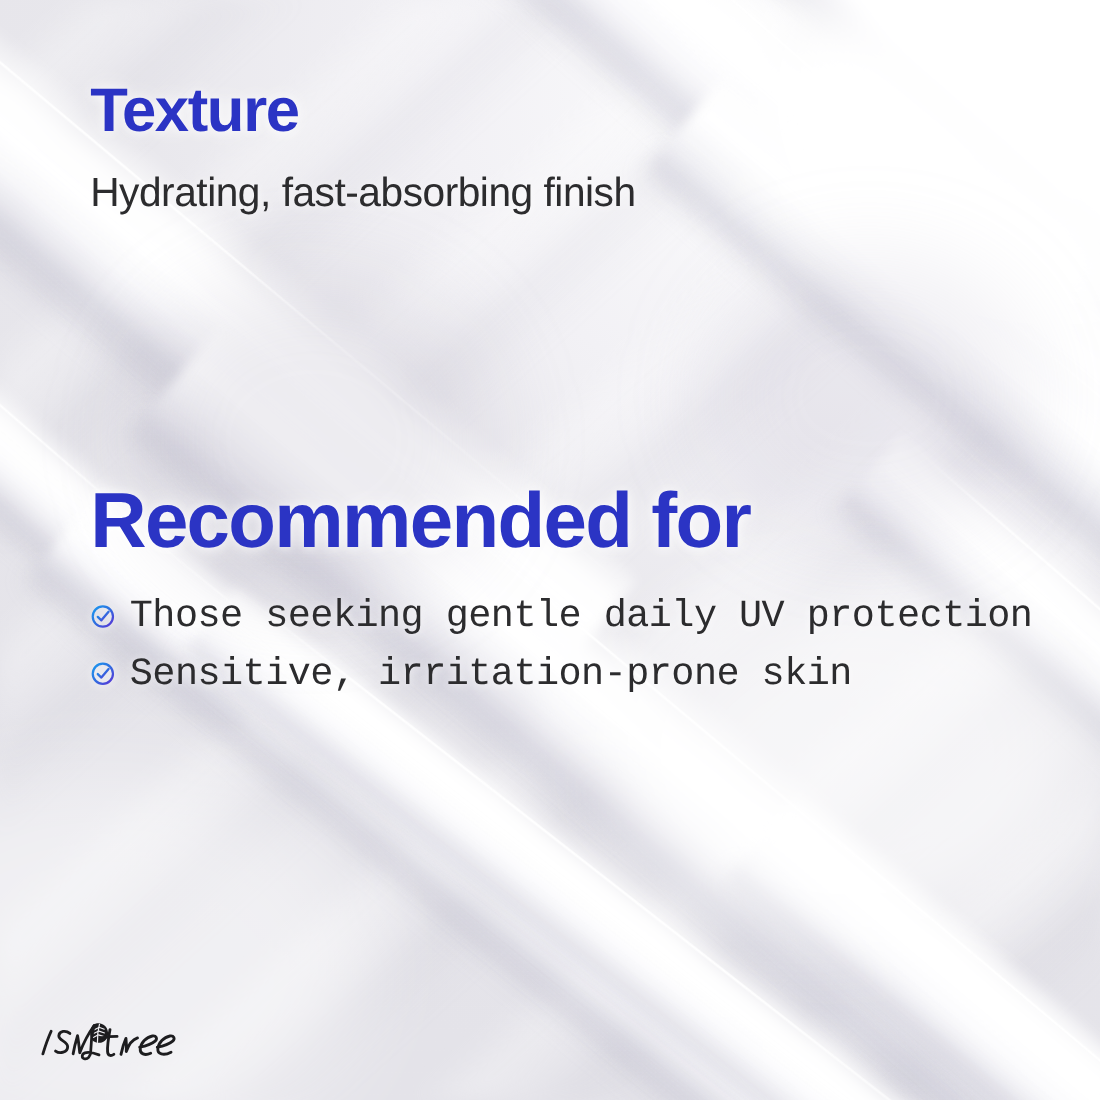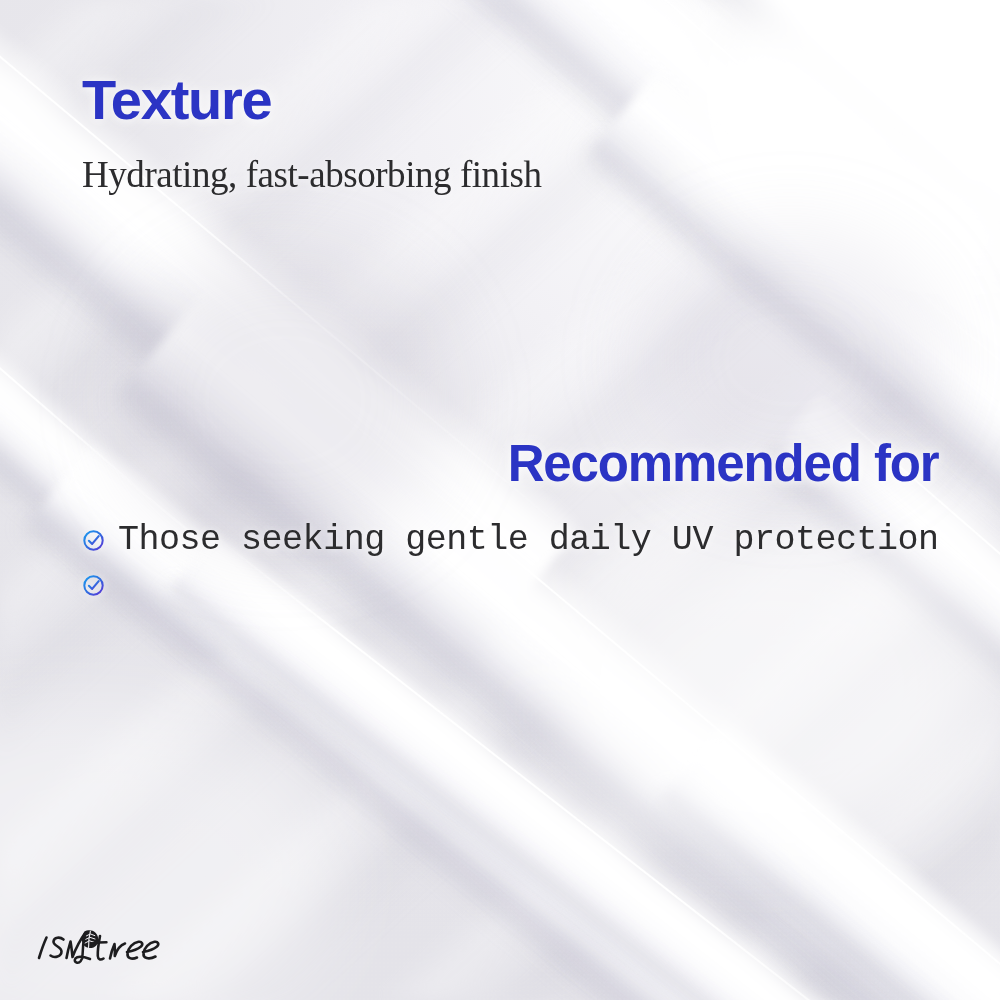--- a/index.html
+++ b/index.html
@@ -103,31 +103,30 @@
 
   .heading {
     color:#2b34c4;
     font-weight:bold;
     letter-spacing:-0.022em;
     line-height:1;
     white-space:nowrap;
     text-shadow:0 1px 10px rgba(255,255,255,.85), 0 0 22px rgba(255,255,255,.7);
   }
   .heading-texture   { font-size:56px; }
-  .heading-recommend { font-size:51px;text-align:right; }
+  .heading-recommend { font-size:71px; }
 
   .subtitle {
     color:#2c2c2e;
     font-size:37px;
     font-weight:normal;
     letter-spacing:-0.012em;
     line-height:1.12;
     white-space:nowrap;
     text-shadow:0 1px 9px rgba(255,255,255,.8);
-    font-family:Liberation Serif, serif;
   }
 
   .bullet-list { list-style:none; }
 
   .bullet-row {
     display:flex;
     align-items:center;
     gap:13px;
     margin-bottom:14px;
   }
@@ -287,20 +286,21 @@
                 <linearGradient id="chkgrad2" x1="0" y1="0" x2="1" y2="1">
                   <stop offset="0%" stop-color="#1a9bf0"></stop>
                   <stop offset="48%" stop-color="#2f6fe0"></stop>
                   <stop offset="100%" stop-color="#5b32d6"></stop>
                 </linearGradient>
               </defs>
               <circle cx="12" cy="12" r="9.6" fill="none" stroke="url(#chkgrad2)" stroke-width="2.1"></circle>
               <path d="M7.2 12.3 L10.6 15.6 L17.4 7.4" fill="none" stroke="url(#chkgrad2)" stroke-width="2.2" stroke-linecap="round" stroke-linejoin="round"></path>
             </svg>
           </span>
+          <span class="bullet-text">Sensitive, irritation-prone skin</span>
         </li>
 
       </ul>
     </div>
 
     <div class="brand-logo" title="Isntree">
       <svg viewBox="0 0 150 44" aria-label="Isntree">
 
         <path class="brand-wordmark" stroke-width="2.6" d="M5 33 C7 26.5 9.5 19 12.5 12.5"></path>
         <path class="brand-wordmark" stroke-width="2.6" d="M29.5 14.5 C26 11.5 20 12 19.5 16.5 C19 21 27.5 21.5 27.5 26.5 C27.5 31.5 20.5 33.5 16.5 30.5"></path>

